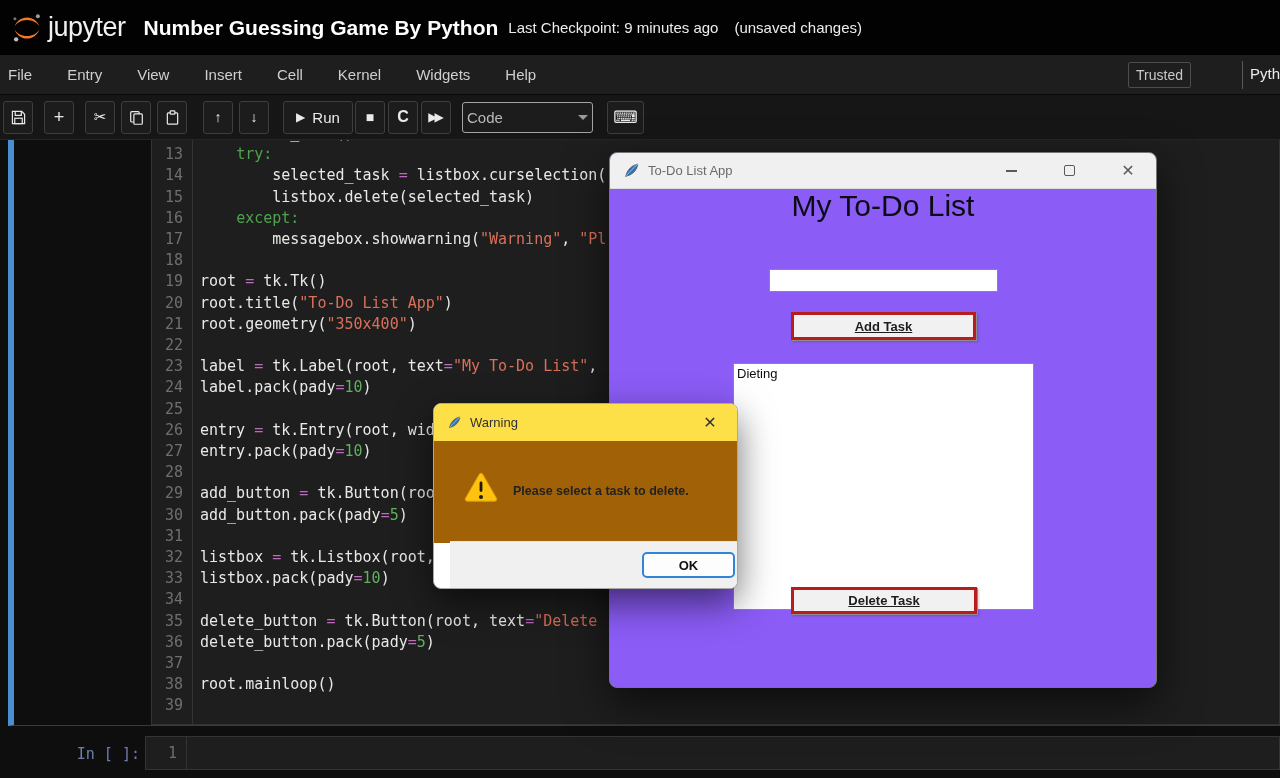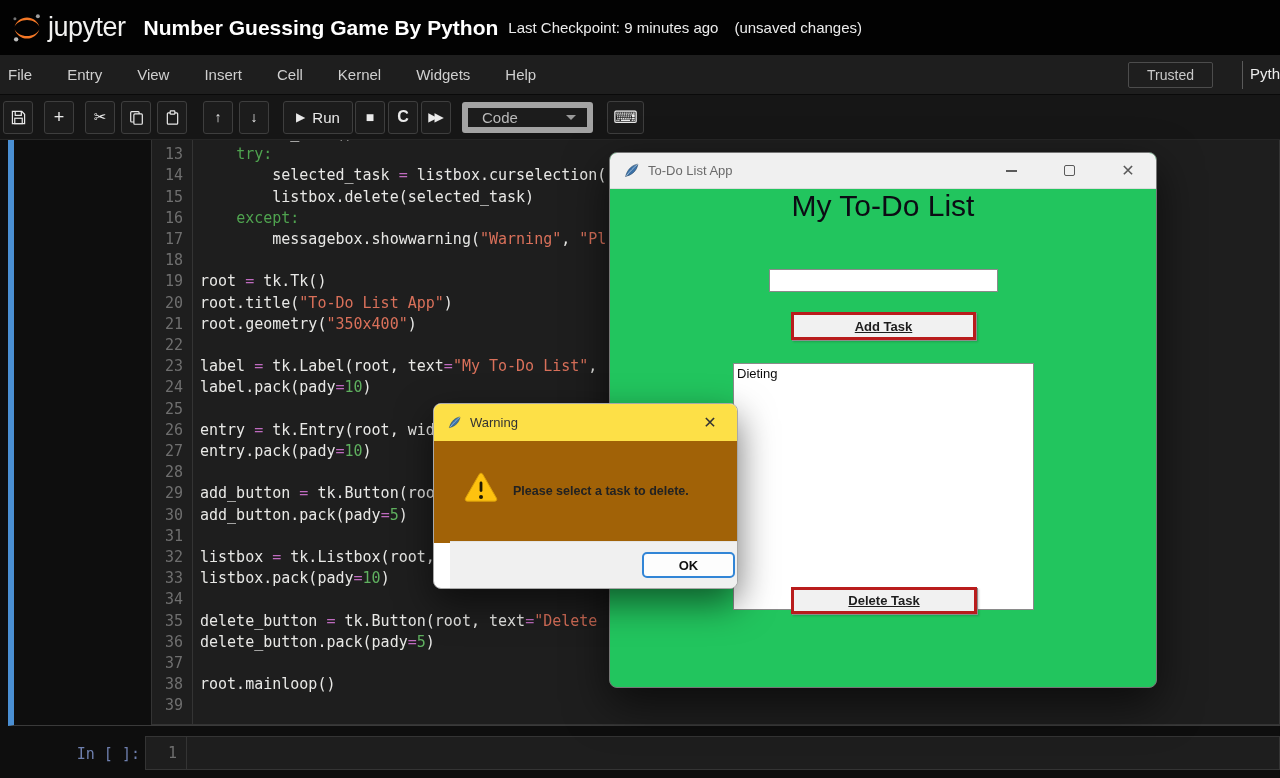--- a/index.html
+++ b/index.html
@@ -14,35 +14,35 @@
   .logo-text { color:#f1f1f0; font-size:27px; letter-spacing:-0.5px; margin-left:4px; }
   .nb-title { color:#ffffff; font-size:21px; font-weight:600; margin-left:18px; }
   .checkpoint { color:#ececec; font-size:15px; margin-left:10px; }
   .unsaved { color:#ececec; font-size:15px; margin-left:16px; }
 
   
   .menubar { position:absolute; left:0; top:55px; width:1280px; height:40px; background:#1e1e1e;
              border-bottom:1px solid #0a0a0a; display:flex; align-items:center; }
   .menu-item { color:#cfcfcf; font-size:15px; margin-left:35px; cursor:default; }
   .menu-item:first-child { margin-left:8px; }
-  .trusted { position:absolute; left:1128px; top:7px; width:85px; height:26px; border:1px solid #4c4c4c;
+  .trusted { position:absolute; left:1128px; top:7px; width:63px; height:26px; border:1px solid #4c4c4c;
              border-radius:2px; color:#c9c9c9; font-size:14px; display:flex; align-items:center; justify-content:center; }
   .kernel-sep { position:absolute; left:1242px; top:6px; width:1px; height:28px; background:#5a5a5a; }
   .kernel-name { position:absolute; left:1250px; top:10px; color:#ececec; font-size:15px; white-space:nowrap; }
 
   
   .toolbar { position:absolute; left:0; top:95px; width:1280px; height:45px; background:#161616;
              border-bottom:1px solid #262626; display:flex; align-items:center; }
   .tbtn { height:33px; min-width:30px; background:#1c1c1c; border:1px solid #3e3e3e; border-radius:3px;
           color:#eaeaea; display:flex; align-items:center; justify-content:center; font-size:14px; }
   .tbtn svg { display:block; }
   .run-btn { width:70px; gap:7px; font-size:15px; }
   .ff-glyph { letter-spacing:-3px; margin-right:3px; font-size:12px; }
-  .cell-type { width:131px; height:31px; background:#1c1c1c; border:6px solid #a3a3a3; border-radius:3px;
-               color:#b9b9b9; font-size:15px; display:flex; align-items:center; padding:0 14px; justify-content:space-between;gap:48px; }
+  .cell-type { width:131px; height:31px; background:#1c1c1c; border:1px solid #a3a3a3; border-radius:3px;
+               color:#b9b9b9; font-size:15px; display:flex; align-items:center; padding:0 4px; justify-content:space-between;gap:48px; }
   .chev { width:0; height:0; border-left:5px solid transparent; border-right:5px solid transparent;
           border-top:5px solid #9a9a9a; }
 
   
   .main-cell { position:absolute; left:8px; top:140px; width:1272px; height:586px;
                border-left:6px solid #4a8fd3; border-bottom:1px solid #3a3a3a; }
   .editor { position:absolute; left:137px; right:0; top:0; bottom:0; background:#1e1e1e;
             border:1px solid #343434; border-top:none; overflow:hidden; }
   .gutter-line { position:absolute; left:40px; top:0; bottom:0; width:1px; background:#343434; }
   .code-lines { margin-top:-17px; font-family:"DejaVu Sans Mono", monospace; font-size:15px; line-height:21.2px; }
@@ -54,21 +54,21 @@
 
   .bottom-prompt { position:absolute; left:30px; top:745px; width:110px; text-align:right;
                    font-family:"DejaVu Sans Mono", monospace; font-size:15px; color:#6e7fae; }
   .bottom-cell { position:absolute; left:145px; top:736px; width:1135px; height:34px; background:#1e1e1e;
                  border:1px solid #343434; overflow:hidden; }
   .bottom-cell .gutter-line { left:40px; }
   .bottom-ln { position:absolute; left:0; top:7px; width:31px; text-align:right; color:#6f6f6f;
                font-family:"DejaVu Sans Mono", monospace; font-size:15px; }
 
   
-  .tk-window { position:absolute; border-radius:8px; background:#22c55e; border:1px solid #767676;
+  .tk-window { position:absolute; border-radius:8px; background:#8b5cf6; border:1px solid #767676;
                box-shadow:0 16px 44px rgba(0,0,0,0.6); overflow:hidden; }
   .todo { left:609px; top:152px; width:548px; height:536px; z-index:30; }
   .tk-titlebar { position:relative; height:36px; background:#f0f0f0; border-bottom:1px solid #dcdcdc;
                  display:flex; align-items:center; }
   .tk-title { font-size:13px; color:#6a6a6a; margin-left:9px; }
   .feather { margin-left:14px; flex:none; }
   .win-ctrl { position:absolute; top:0; width:46px; height:35px; display:flex; align-items:center; justify-content:center; }
   .ctrl-min { left:378px; } .ctrl-max { left:436px; } .ctrl-close { left:495px; }
   .glyph-min { width:11px; height:2px; background:#5a5a5a; }
   .glyph-max { width:11px; height:11px; border:1px solid #5a5a5a; border-radius:2px; }

